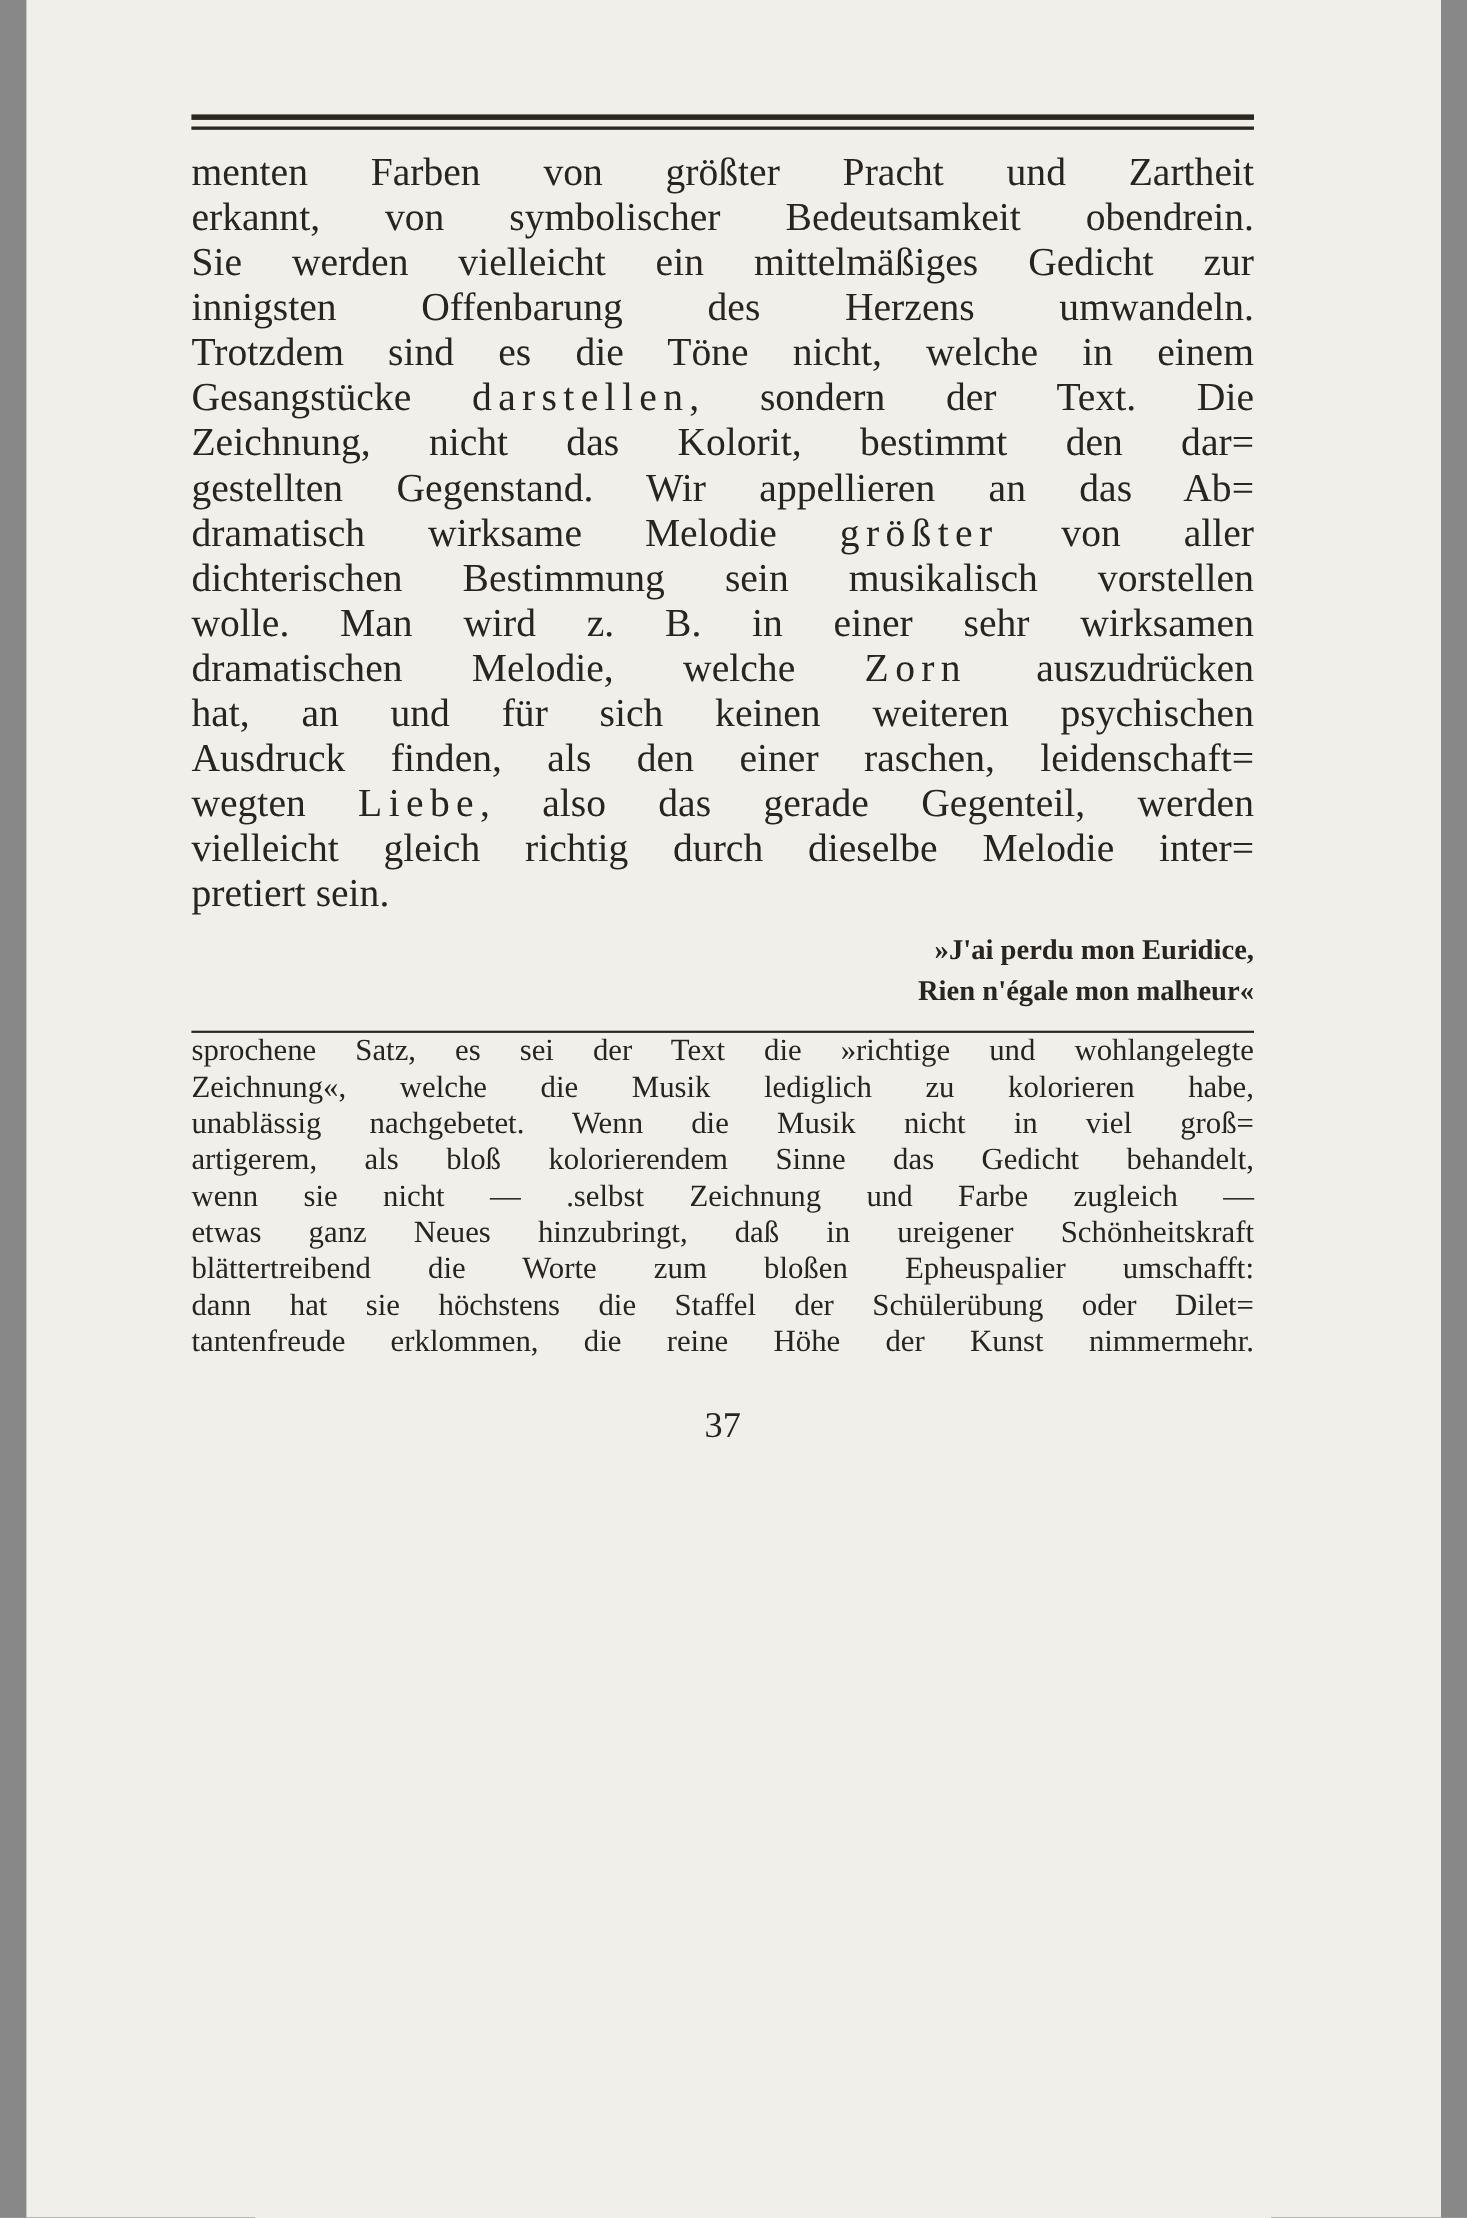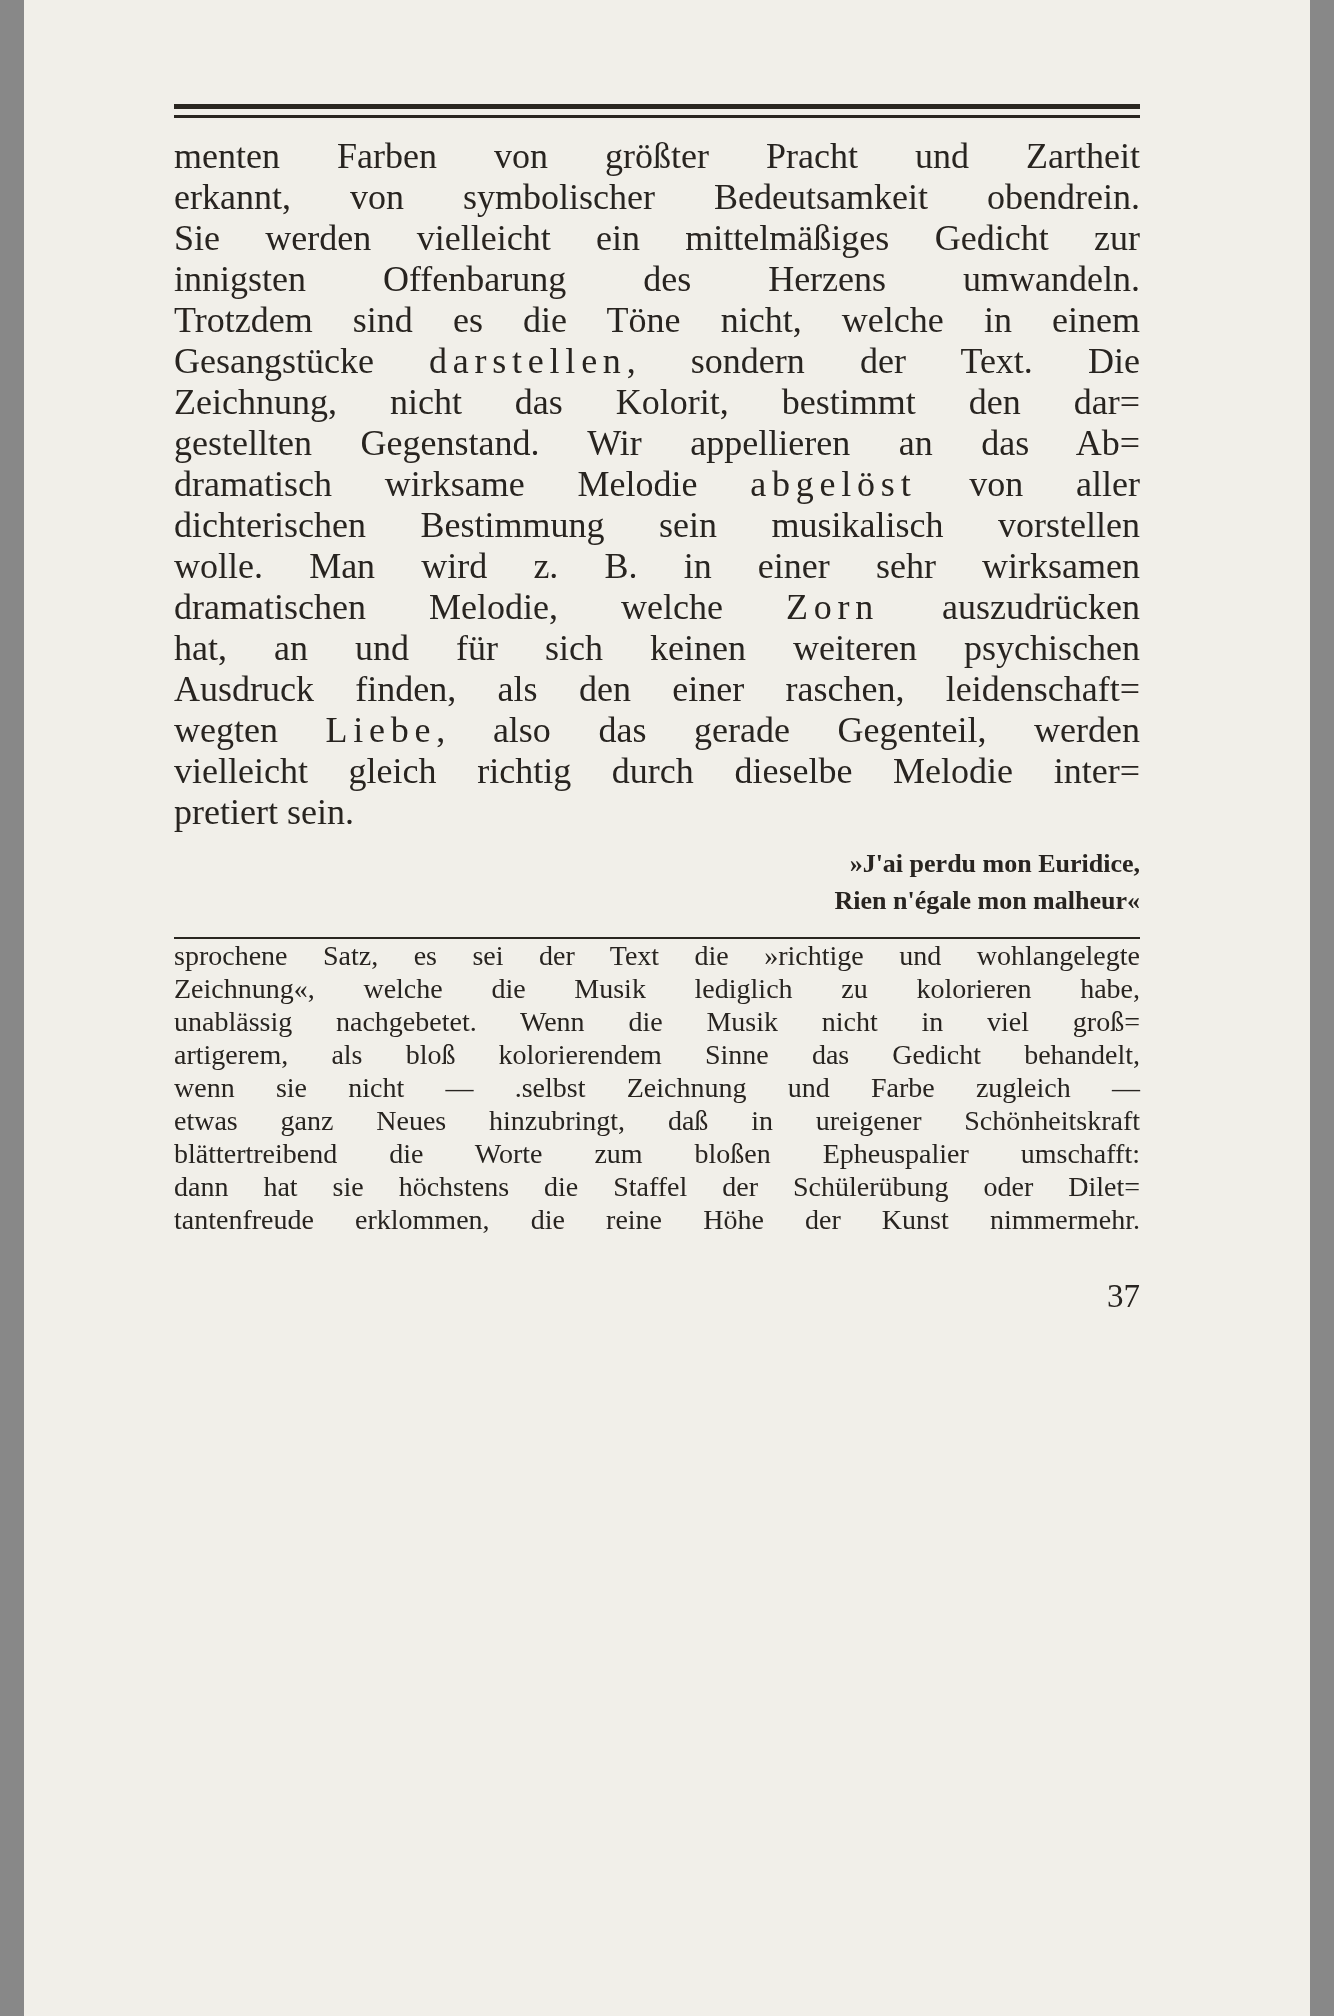--- a/index.html
+++ b/index.html
@@ -59,21 +59,21 @@
     font-size: 28px;
     line-height: 33px;
   }
   .footnote .line.just {
     text-align: justify;
     text-align-last: justify;
   }
 
   .page-number {
     margin-top: 42px;
-    text-align: right;
+    text-align: center;
     font-size: 33px;
   }
 </style>
 </head>
 <body>
 
 <div class="page" style="background: rgb(241, 239, 233); color: rgb(40, 36, 32);">
   <div class="column">
 
     <div class="rule-double">
@@ -83,21 +83,21 @@
 
     <div class="body-text">
         <div class="line just">menten Farben von größter Pracht und Zartheit</div>
         <div class="line just">erkannt, von symbolischer Bedeutsamkeit obendrein.</div>
         <div class="line just">Sie werden vielleicht ein mittelmäßiges Gedicht zur</div>
         <div class="line just">innigsten Offenbarung des Herzens umwandeln.</div>
         <div class="line just">Trotzdem sind es die Töne nicht, welche in einem</div>
         <div class="line just">Gesangstücke <span class="sperr">darstellen</span>, sondern der Text. Die</div>
         <div class="line just">Zeichnung, nicht das Kolorit, bestimmt den dar=</div>
         <div class="line just">gestellten Gegenstand. Wir appellieren an das Ab=</div>
-        <div class="line just">dramatisch wirksame Melodie <span class="sperr">abgelöst</span> von aller</div>
+        <div class="line just">dramatisch wirksame Melodie <span class="sperr">größter</span> von aller</div>
         <div class="line just">dichterischen Bestimmung sein musikalisch vorstellen</div>
         <div class="line just">wolle. Man wird z. B. in einer sehr wirksamen</div>
         <div class="line just">dramatischen Melodie, welche <span class="sperr">Zorn</span> auszudrücken</div>
         <div class="line just">hat, an und für sich keinen weiteren psychischen</div>
         <div class="line just">Ausdruck finden, als den einer raschen, leidenschaft=</div>
         <div class="line just">wegten <span class="sperr">Liebe</span>, also das gerade Gegenteil, werden</div>
         <div class="line just">vielleicht gleich richtig durch dieselbe Melodie inter=</div>
         <div class="line">pretiert sein.</div>
       </div>
 

